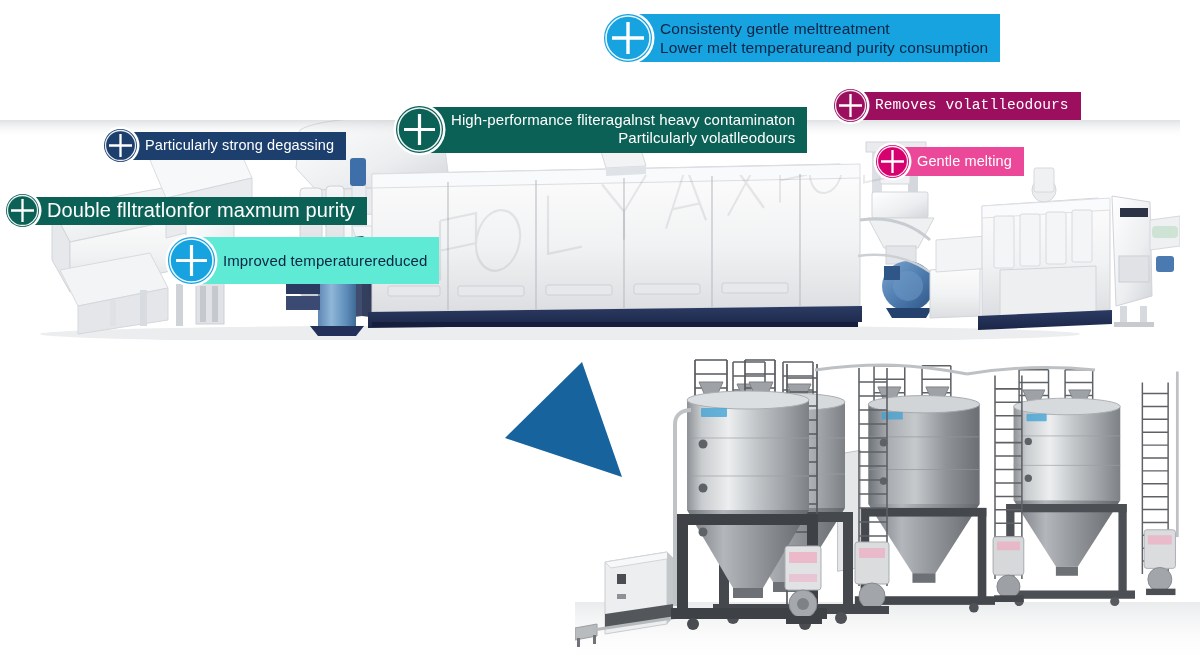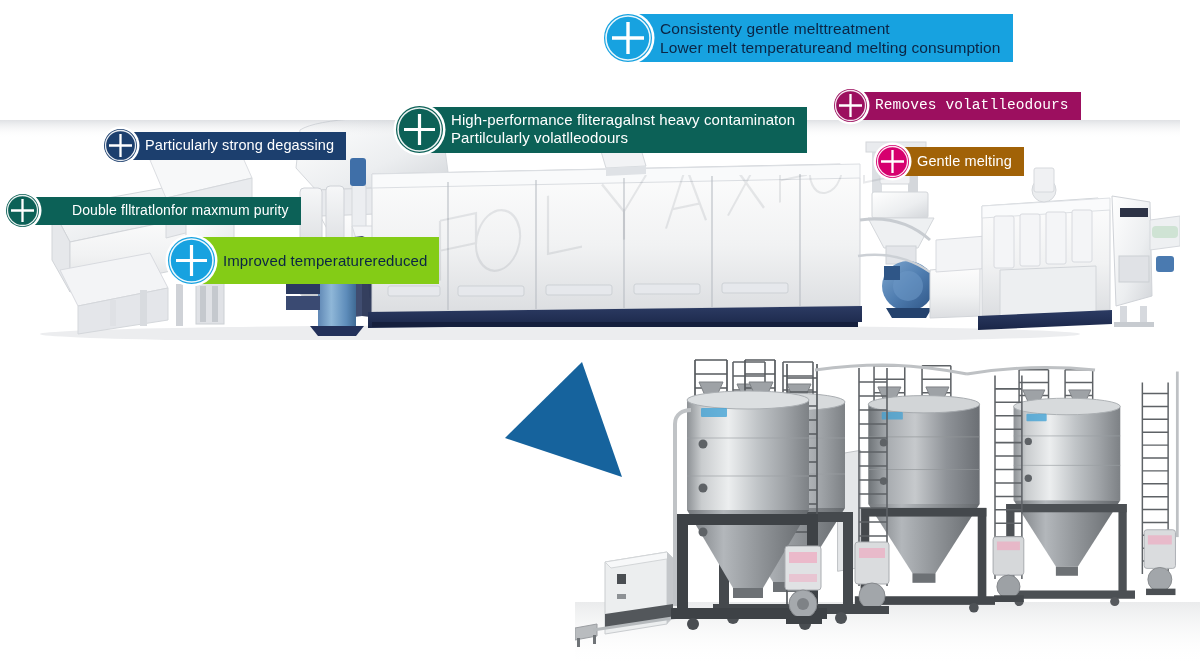--- a/index.html
+++ b/index.html
@@ -50,48 +50,48 @@
     font-weight: 400;
     letter-spacing: 0.1px;
   }
 
   
   #co-melt        { left: 604px; top: 14px;  }
   #co-melt .plug  { width: 48px; height: 48px; background:#17a2e0; }
   #co-melt .bar   { background:#17a2e0; height: 48px; }
   #co-melt .line  { font-size: 15.5px; line-height: 19px; color:#0b2545; }
 
-  #co-filter        { left: 396px; top: 106px; }
+  #co-filter        { left: 396px; top: 106px; text-align: right; }
   #co-filter .plug  { width: 47px; height: 47px; background:#0c6157; }
   #co-filter .bar   { background:#0c6157; height: 46px; }
   #co-filter .line  { font-size: 15px; line-height: 18.5px; }
 
   #co-degas        { left: 104px; top: 129px; }
   #co-degas .plug  { width: 33px; height: 33px; background:#1c3f6e; }
   #co-degas .bar   { background:#1c3f6e; height: 28px; }
   #co-degas .line  { font-size: 14.5px; line-height: 17px; }
 
   #co-filtration        { left: 6px; top: 194px; }
   #co-filtration .plug  { width: 33px; height: 33px; background:#0c6157; }
   #co-filtration .bar   { background:#0c6157; height: 28px; }
-  #co-filtration .line  { font-size: 14px; line-height: 17px; margin-left: 25px; }
+  #co-filtration .line  { font-size: 20px; line-height: 17px; }
 
   #co-temp        { left: 168px; top: 237px; }
   #co-temp .plug  { width: 47px; height: 47px; background:#17a2e0; }
-  #co-temp .bar   { background:#84cc16; height: 47px; }
+  #co-temp .bar   { background:#5eead4; height: 47px; }
   #co-temp .line  { font-size: 15px; line-height: 19px; color:#0b2545; }
 
   #co-odours        { left: 834px; top: 89px; font-family: Liberation Mono, monospace; }
   #co-odours .plug  { width: 33px; height: 33px; background:#9c0f5f; }
   #co-odours .bar   { background:#9c0f5f; height: 28px; }
   #co-odours .line  { font-size: 14.5px; line-height: 17px; }
 
   #co-gentle        { left: 876px; top: 145px; }
   #co-gentle .plug  { width: 33px; height: 33px; background:#d6006e; }
-  #co-gentle .bar   { background:#a16207; height: 29px; }
+  #co-gentle .bar   { background:#ec4899; height: 29px; }
   #co-gentle .line  { font-size: 14.5px; line-height: 17px; }
 
   
   #arrow-wrap { position:absolute; left:490px; top:345px; width:150px; height:150px; z-index: 35; }
 
   
   #machine { position: absolute; left: 0px; top: 120px; width: 1180px; height: 220px; z-index: 10; }
 
   
   #dryers { position: absolute; left: 575px; top: 352px; width: 625px; height: 313px; z-index: 10; }
@@ -516,21 +516,21 @@
 
   <div class="callout" id="co-melt">
     <span class="plug">
       <svg viewBox="0 0 48 48" width="48" height="48" aria-hidden="true">
         <circle cx="24" cy="24" r="22" fill="none" stroke="#ffffff" stroke-width="1.6" opacity=".9"></circle>
         <path d="M24 8 V40 M8 24 H40" stroke="#ffffff" stroke-width="3.4" stroke-linecap="butt"></path>
       </svg>
     </span>
     <span class="bar">
       <span class="line">Consistenty gentle melttreatment</span>
-      <span class="line">Lower melt temperatureand melting consumption</span>
+      <span class="line">Lower melt temperatureand purity consumption</span>
     </span>
   </div>
 
   <div class="callout" id="co-filter">
     <span class="plug">
       <svg viewBox="0 0 47 47" width="47" height="47" aria-hidden="true">
         <circle cx="23.5" cy="23.5" r="21.5" fill="none" stroke="#ffffff" stroke-width="1.6" opacity=".92"></circle>
         <path d="M23.5 8 V39 M8 23.5 H39" stroke="#ffffff" stroke-width="3.2"></path>
       </svg>
     </span>

